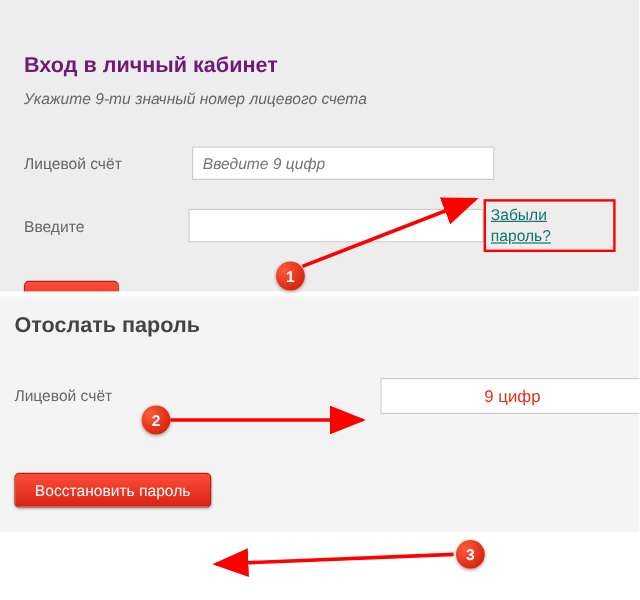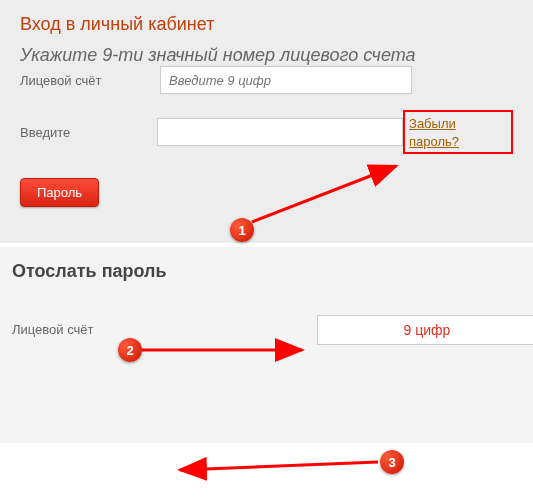--- a/index.html
+++ b/index.html
@@ -11,29 +11,31 @@
     position: relative;
     overflow: hidden;
   }
   .login-panel {
     background: #ededed;
     padding: 14px 20px 20px 20px;
     position: relative;
     height: 243px;
   }
   .login-title {
-    color: #c2410c;
+    color: #701a75;
     font-size: 18px;
-    font-weight: normal;
+    font-weight: bold;
     margin-bottom: 10px;
+    margin-top: 30px;
   }
   .login-subtitle {
     color: #666;
-    font-size: 18px;
+    font-size: 13px;
     font-style: italic;
+    margin-bottom: 32px;
   }
   .form-row {
     display: flex;
     align-items: center;
     margin-bottom: 16px;
   }
   .form-label {
     width: 140px;
     color: #666;
     font-size: 13px;
@@ -43,21 +45,21 @@
     height: 28px;
     border: 1px solid #ccc;
     background: #fff;
     padding: 4px 8px;
     font-size: 13px;
     color: #888;
     font-style: italic;
   }
   .forgot-link {
     margin-left: 12px;
-    color: #a16207;
+    color: #0f766e;
     font-size: 13px;
     text-decoration: underline;
     cursor: pointer;
   }
   .forgot-link-box {
     border: 2px solid #f00;
     padding: 2px 4px;
     display: inline-block;
   }
   .btn-red {
@@ -161,20 +163,23 @@
 </div>
 
 <div class="recover-panel">
   <div class="recover-title">Отослать пароль</div>
 
   <div class="recover-row">
     <div class="recover-label">Лицевой счёт</div>
     <input class="recover-input" type="text" value="9 цифр" style="">
   </div>
 
+  <div class="recover-btn-wrap">
+    <button class="btn-red">Восстановить пароль</button>
+  </div>
 </div>
 
 <div class="badge" style="left:230px; top:218px;">1</div>
 <div class="badge" style="left:118px; top:338px;">2</div>
 <div class="badge" style="left:380px; top:450px;">3</div>
 
 <svg class="arrow-svg" style="left:0; top:0;" width="533" height="500">
   <defs>
     <marker id="ah" markerWidth="10" markerHeight="8" refX="9" refY="4" orient="auto">
       <polygon points="0 0, 10 4, 0 8" fill="#ff0000"></polygon>

